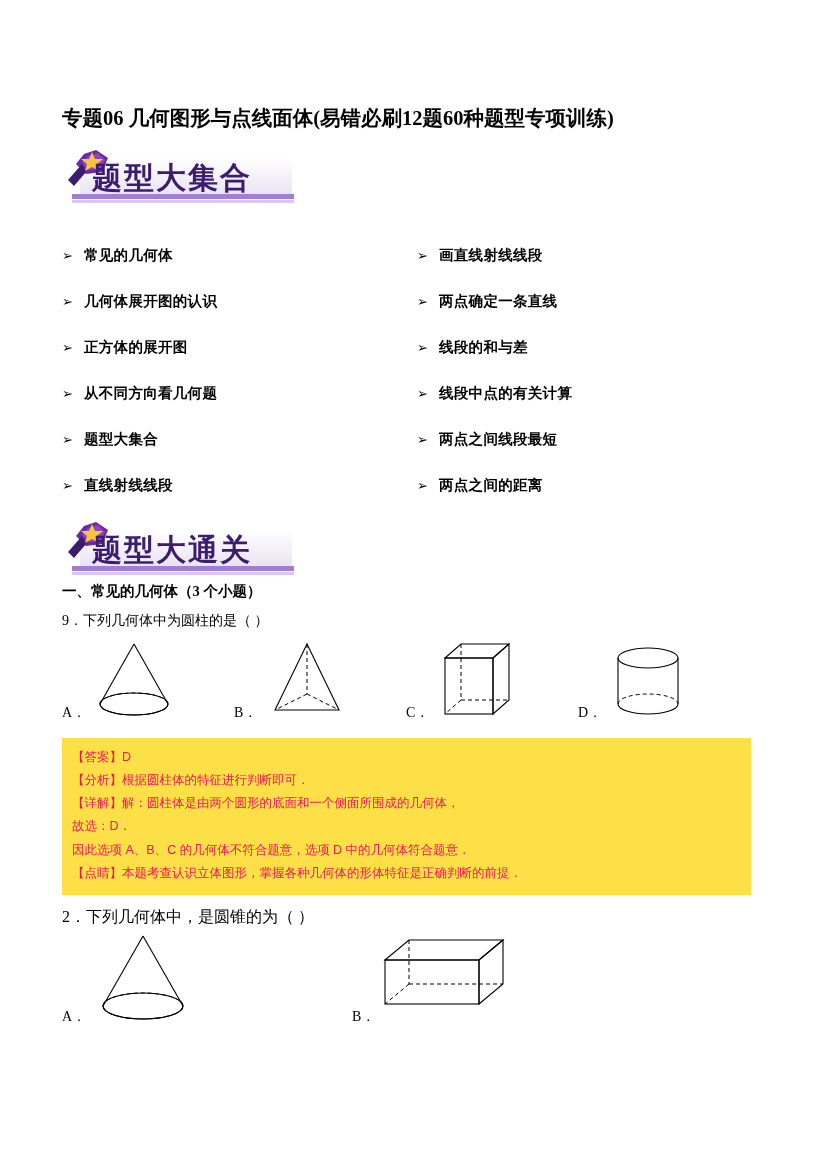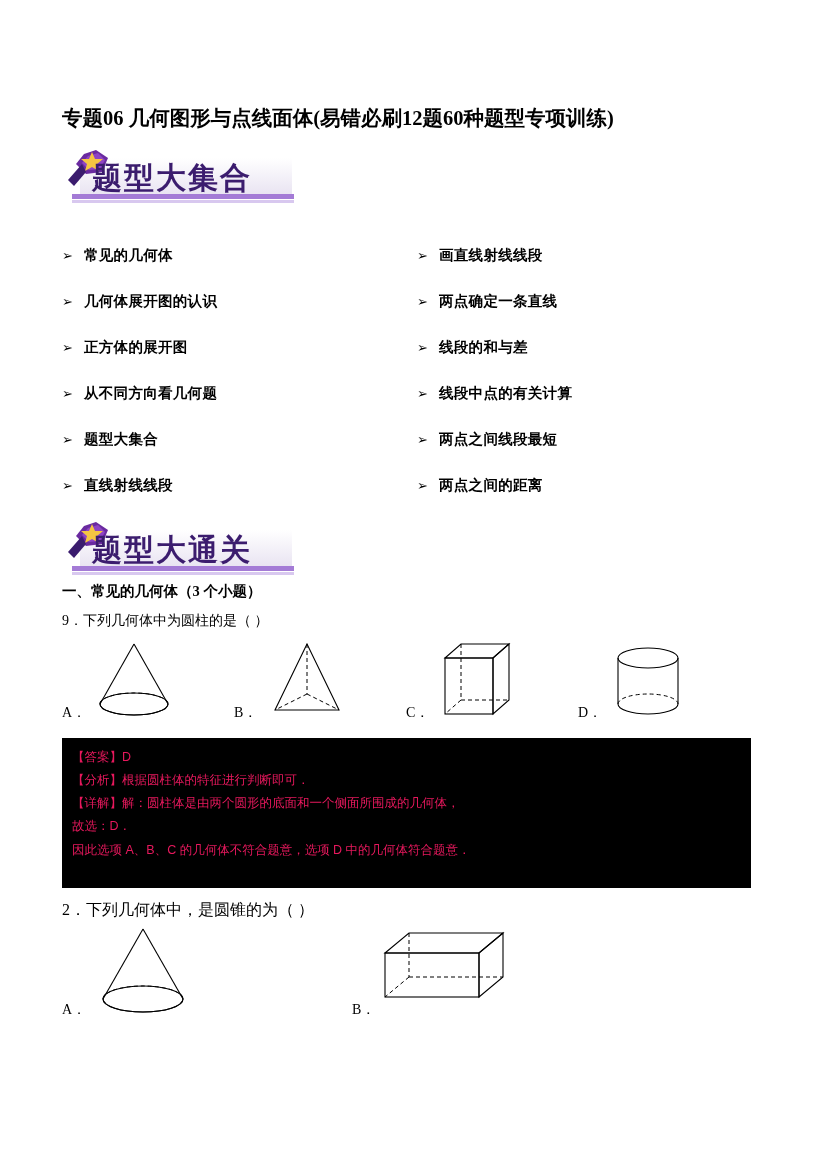--- a/index.html
+++ b/index.html
@@ -92,22 +92,22 @@
     font-family: "Liberation Serif", serif;
     margin-bottom: 4px;
     margin-right: 2px;
     white-space: nowrap;
   }
   .figbox { position: relative; }
 
   
   .answer-block {
     margin-top: 12px;
-    background: #000000;
-    padding: 8px 10px 26px 10px;
+    background: #fde047;
+    padding: 8px 10px 10px 10px;
     color: #e8185d;
     font-size: 12.5px;
     line-height: 1.85;
     font-family: "Liberation Sans", sans-serif;
     width: 689px;
     box-sizing: border-box;
   }
   .answer-block div { white-space: nowrap; }
 
   .q-line2 {
@@ -283,20 +283,21 @@
     </div>
 
   </div>
 
   <div class="answer-block">
     <div>【答案】D</div>
     <div>【分析】根据圆柱体的特征进行判断即可．</div>
     <div>【详解】解：圆柱体是由两个圆形的底面和一个侧面所围成的几何体，</div>
     <div>故选：D．</div>
     <div>因此选项 A、B、C 的几何体不符合题意，选项 D 中的几何体符合题意．</div>
+    <div>【点睛】本题考查认识立体图形，掌握各种几何体的形体特征是正确判断的前提．</div>
   </div>
 
   <div class="q-line2">2．下列几何体中，是圆锥的为（    ）</div>
 
   <div class="figrow2">
 
     <div class="figitem" style="width:290px; height:96px">
       <span class="figlabel">A．</span>
       <span class="figbox">
         <svg width="110" height="96" viewBox="0 0 110 96">

